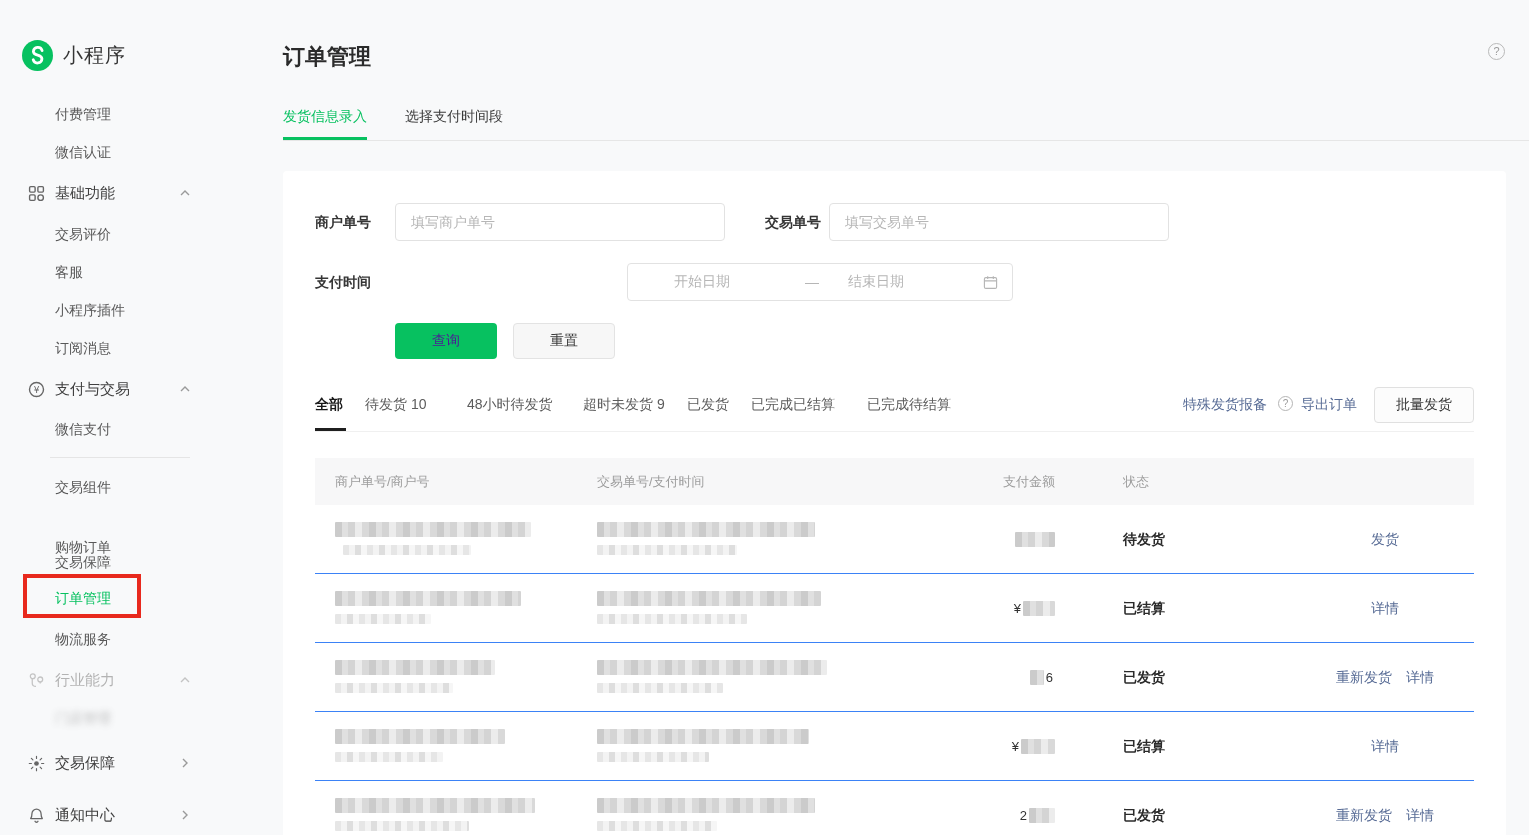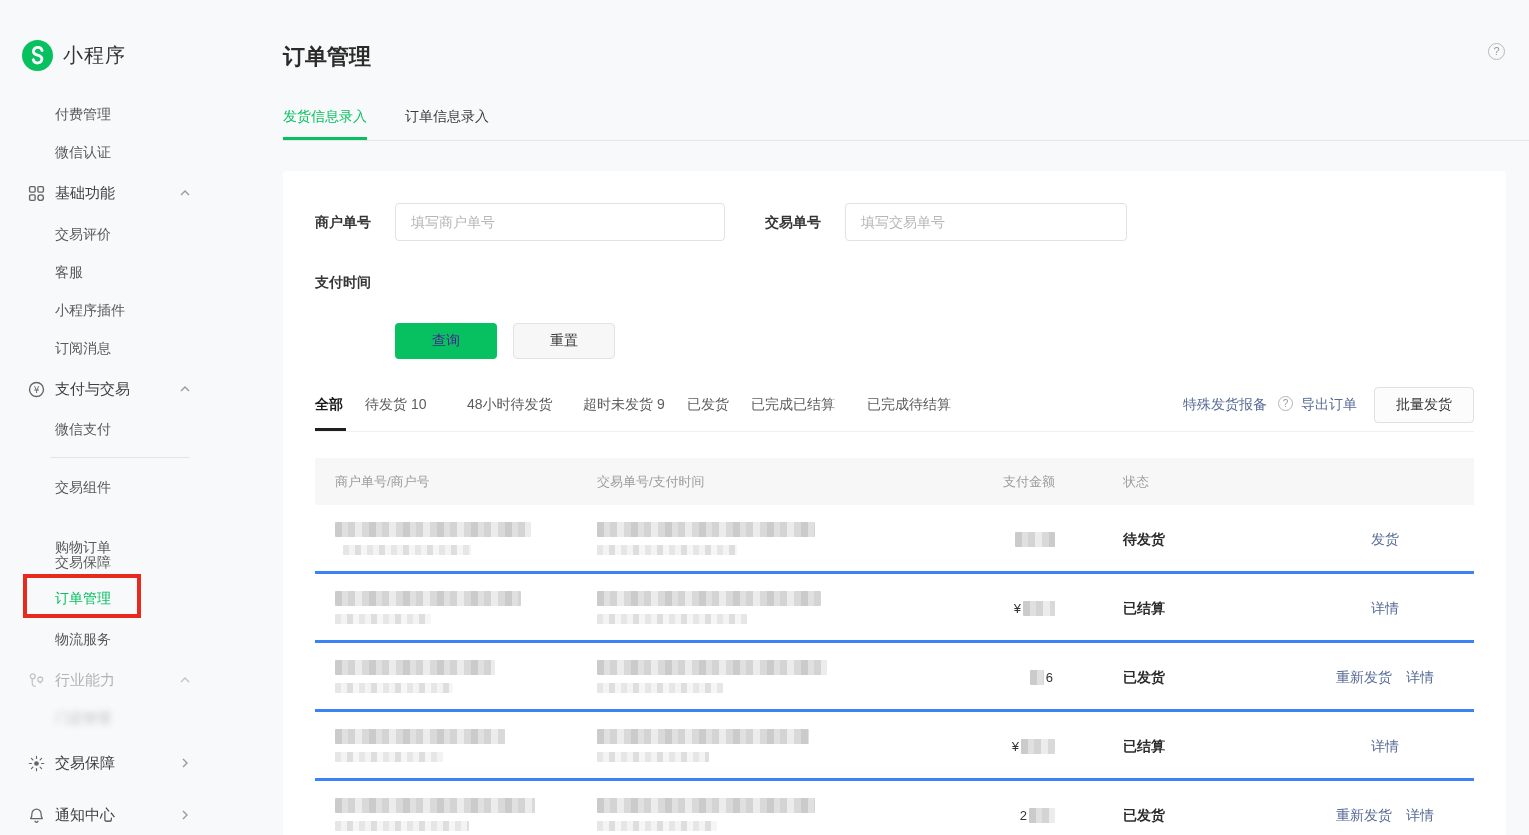--- a/index.html
+++ b/index.html
@@ -47,21 +47,21 @@
   .status-tab { position:absolute; top:222px; font-size:14px; color:#5c5c5c; cursor:pointer; height:22px; line-height:22px; white-space:nowrap; }
   .status-tab.active { color:#1a1a1a; font-weight:700; }
   .black-underline { position:absolute; left:32px; top:257px; width:31px; height:4px; background:#1f1f1f; }
   .strip-line { position:absolute; left:32px; top:260px; width:1159px; height:1px; background:#f0f0f0; }
   .tool-link { position:absolute; top:222px; font-size:14px; color:#576b95; cursor:pointer; height:22px; line-height:22px; }
   .q-circle { position:absolute; top:225px; width:15px; height:15px; border:1px solid #b5b5b5; border-radius:50%; color:#9a9a9a; font-size:10px; text-align:center; line-height:14px; cursor:pointer; }
 
   
   .tbl-header { position:absolute; left:32px; top:287px; width:1159px; height:47px; background:#f7f7f8; }
   .tbl-header .th { position:absolute; top:0; height:47px; line-height:47px; font-size:13px; color:#9c9c9c; white-space:nowrap; }
-  .tbl-row { position:absolute; left:32px; width:1159px; height:69px; border-bottom:3px solid #3b82f6; background:#fff; }
+  .tbl-row { position:absolute; left:32px; width:1159px; height:69px; border-bottom:1px solid #3b82f6; background:#fff; }
   .cell { position:absolute; }
   .mosaic { background:repeating-linear-gradient(90deg,#cbcbcb 0 7px,#e0e0e0 7px 13px,#d4d4d4 13px 20px,#ececec 20px 27px,#d9d9d9 27px 34px); border-radius:1px; }
   .mosaic.light { background:repeating-linear-gradient(90deg,#e6e6e6 0 6px,#f3f3f3 6px 12px,#dedede 12px 18px,#f6f6f6 18px 24px); }
   .status-txt { font-size:14px; font-weight:600; color:#2b2b2b; line-height:69px; }
   .amt-wrap { display:flex; align-items:center; justify-content:flex-end; height:69px; }
   .amt-frag { font-size:13px; color:#333; margin:0 2px; }
   .act-wrap { display:flex; justify-content:center; gap:14px; align-items:center; height:69px; }
   .act-link { font-size:14px; color:#576b95; cursor:pointer; white-space:nowrap; }
 </style>
 </head>
@@ -171,32 +171,43 @@
     </div>
     <svg class="chev" style="top:808px" viewBox="0 0 14 14">
         <path d="M5 3l4 4-4 4" fill="none" stroke="#9a9a9a" stroke-width="1.4"></path>
       </svg>
   </div>
 
   <div class="page-title">订单管理</div>
   <div class="help-circle">?</div>
 
   <div class="top-tab" style="left:283px;color:#07c160;font-weight:500">发货信息录入</div>
-  <div class="top-tab" style="left:405px;color:#3a3a3a">订单信息录入</div>
+  <div class="top-tab" style="left:405px;color:#3a3a3a">选择支付时间段</div>
   <div class="tab-underline"></div>
   <div class="header-divider"></div>
 
   <div class="card">
 
     <div class="f-label" style="left:32px;top:32px">商户单号</div>
     <input class="f-input" style="left: 112px; top: 32px; width: 330px;" placeholder="填写商户单号">
     <div class="f-label" style="left:482px;top:32px">交易单号</div>
-    <input class="f-input" style="left: 562px; top: 32px; width: 282px;" placeholder="填写交易单号">
+    <input class="f-input" style="left: 546px; top: 32px; width: 340px;" placeholder="填写交易单号">
 
     <div class="f-label" style="left:32px;top:92px">支付时间</div>
+    <div class="f-daterange" style="left:344px;top:92px;width:386px">
+      <span class="ph" style="padding-left:32px;width:150px">开始日期</span>
+      <span class="ph" style="width:40px;text-align:center">—</span>
+      <span class="ph" style="padding-left:16px;flex:1">结束日期</span>
+      <svg width="15" height="15" viewBox="0 0 16 16">
+          <g fill="none" stroke="#b5b5b5" stroke-width="1.2">
+            <rect x="1.5" y="2.8" width="13" height="11.5" rx="1.5"></rect>
+            <path d="M1.5 6.3h13M5 1.2v3M11 1.2v3"></path>
+          </g>
+        </svg>
+    </div>
 
     <button class="btn-green" style="left:112px;top:152px">查询</button>
     <button class="btn-plain" style="left:230px;top:152px">重置</button>
 
     <div class="status-tab active" style="left:32px">全部</div>
     <div class="status-tab" style="left:82px">待发货 10</div>
     <div class="status-tab" style="left:184px">48小时待发货</div>
     <div class="status-tab" style="left:300px">超时未发货 9</div>
     <div class="status-tab" style="left:404px">已发货</div>
     <div class="status-tab" style="left:468px">已完成已结算</div>

